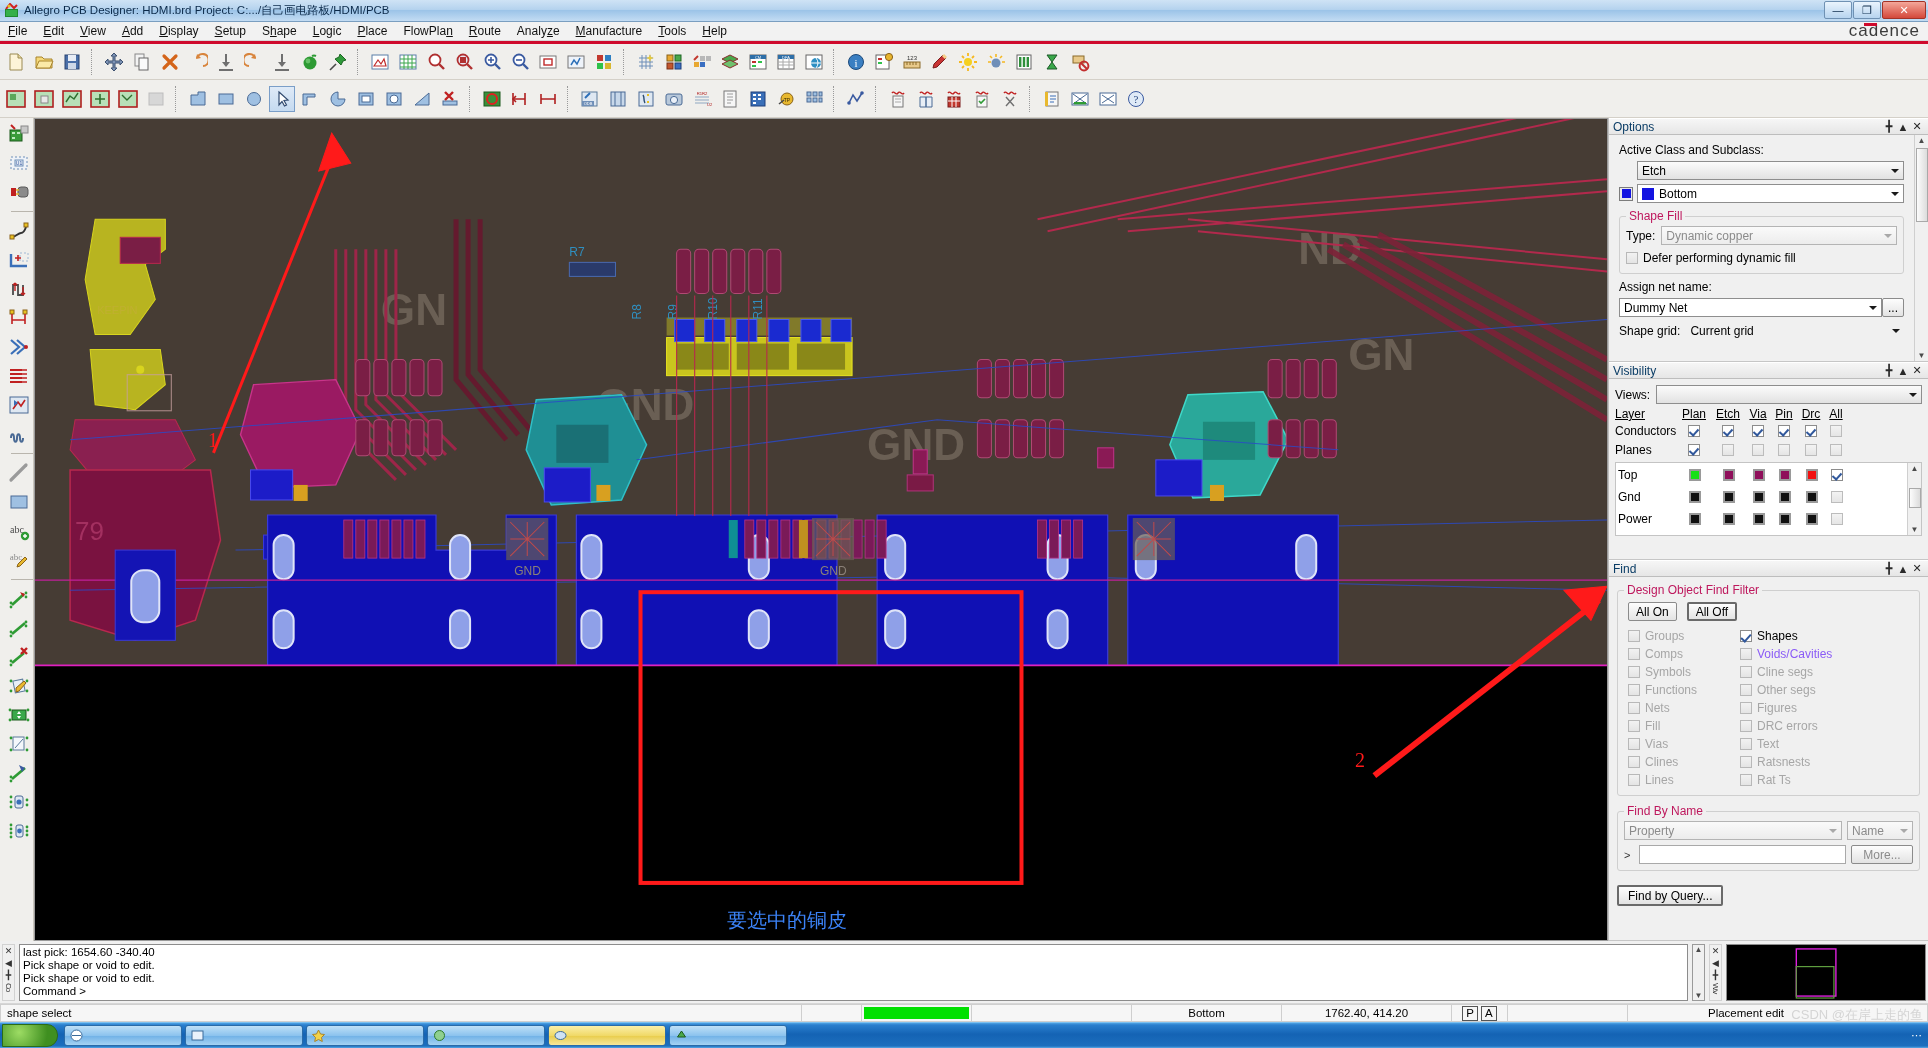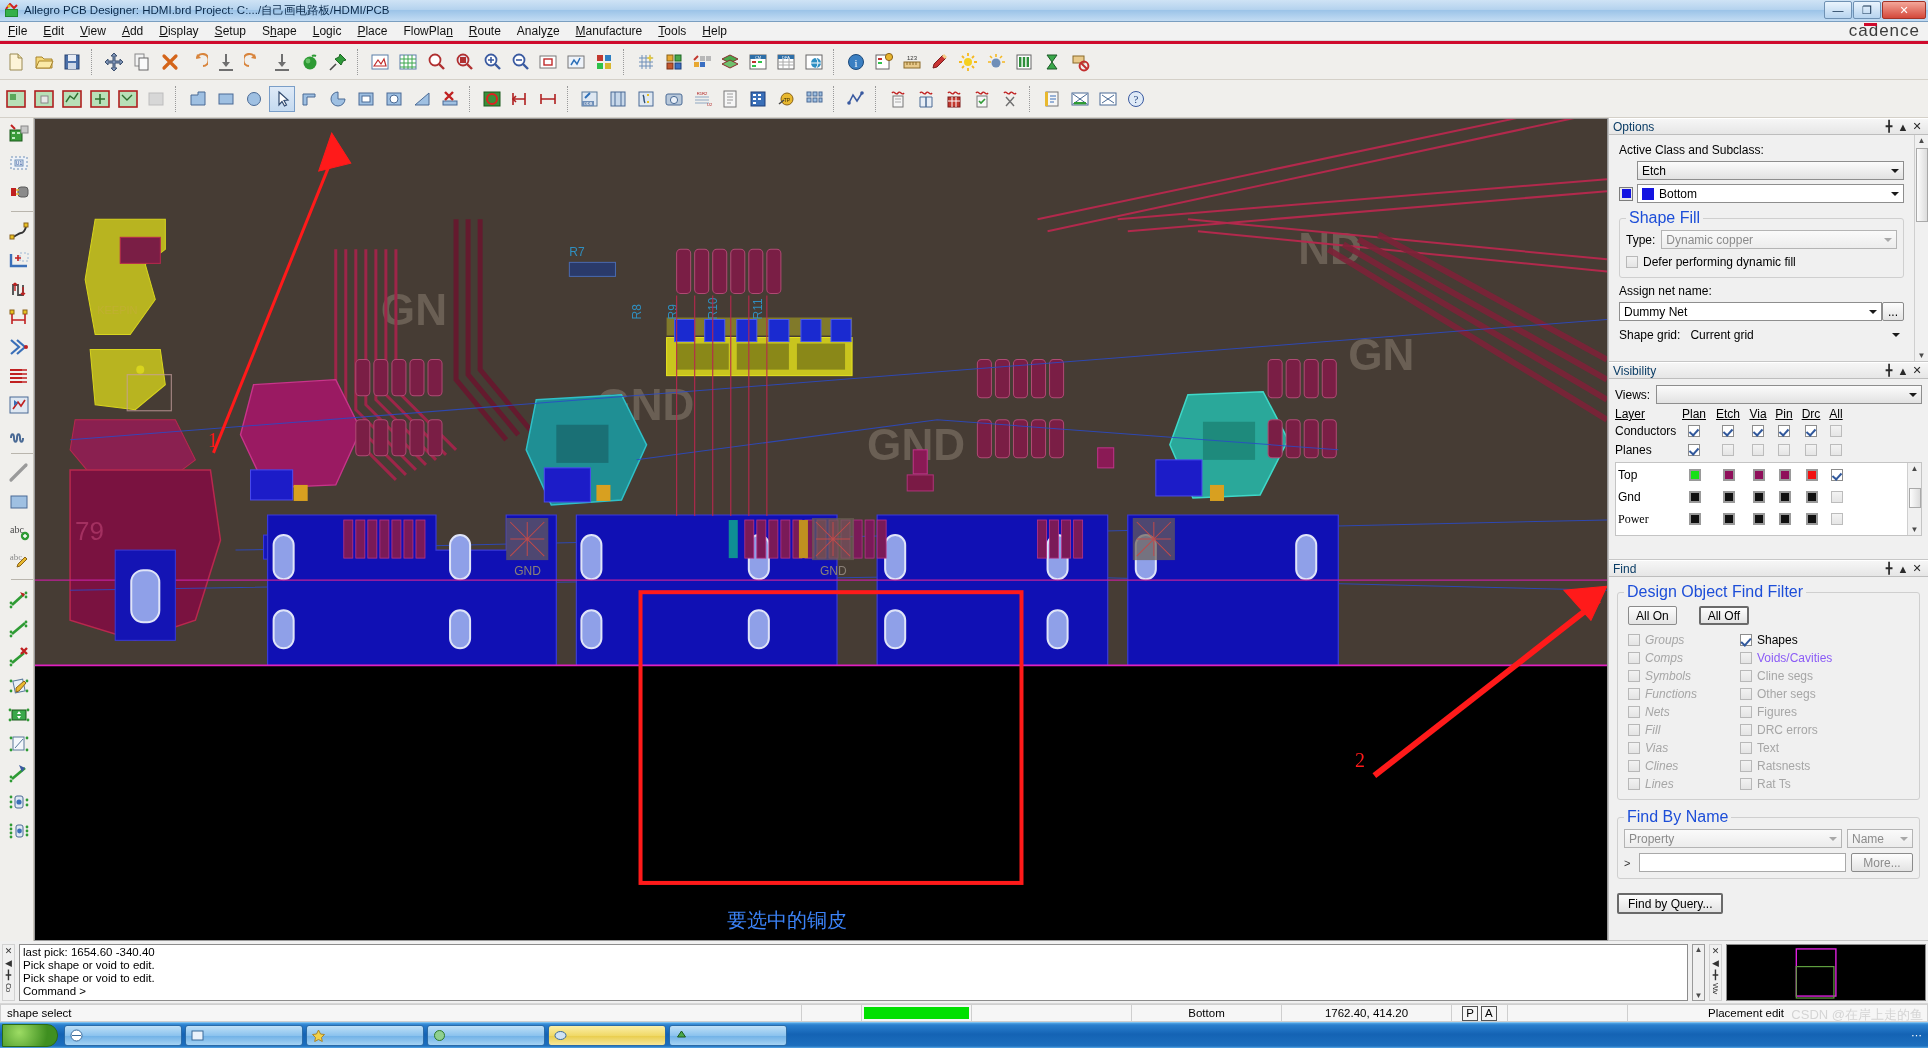--- a/index.html
+++ b/index.html
@@ -149,21 +149,21 @@
   }
   .combo .arrow i {
     width:0;height:0;border-left:4px solid transparent;border-right:4px solid transparent;
     border-top:4px solid #1a1a1a; display:block;
   }
   .combo.dis .arrow i { border-top-color:#a8a8a8; }
 
   fieldset.grp {
     border: 1px solid #cfcfcf; border-radius: 3px; margin: 0; padding: 3px 6px 6px 6px;
   }
-  fieldset.grp legend { font-size: 16px; padding: 0 3px; color:#1d4ed8; }
+  fieldset.grp legend { font-size: 12px; padding: 0 3px; color:#be185d; }
 
   .cb { width:12px;height:12px;border:1px solid #8c8c8c;background:#fff;display:inline-block;
         position:relative;vertical-align:middle; flex: 0 0 12px; }
   .cb.on:after {
     content:""; position:absolute; left:2px; top:1px; width:4px;height:8px;
     border:solid #31589c; border-width:0 2px 2px 0; transform:rotate(42deg);
   }
   .cb.dis { background:linear-gradient(to bottom,#f2f2f2,#e4e4e4); border-color:#b8b8b8; }
   .cbrow { display:flex; align-items:center; gap:5px; font-size:12px; color:#000; height:18px; }
   .cbrow.dim { color:#a6a6a6; }
@@ -1459,21 +1459,21 @@
                     <span class="swatch" style="background:#101010"></span>
                   </span>
                 <span style="width:28px;display:flex;justify-content:center;">
                     <span class="swatch" style="background:#101010"></span>
                   </span>
                 <span style="width:22px;display:flex;justify-content:center;">
                     <span class="vischk dis"></span>
                   </span>
               </div>
               <div style="display:flex;align-items:center;height:22px;">
-                <span style="width:60px;font-family:Liberation Serif, serif;">Power</span>
+                <span style="width:60px;">Power</span>
                 <span style="width:34px;display:flex;justify-content:center;">
                     <span class="swatch" style="background:#101010"></span>
                   </span>
                 <span style="width:34px;display:flex;justify-content:center;">
                     <span class="swatch" style="background:#101010"></span>
                   </span>
                 <span style="width:26px;display:flex;justify-content:center;">
                     <span class="swatch" style="background:#101010"></span>
                   </span>
                 <span style="width:26px;display:flex;justify-content:center;">
@@ -1502,24 +1502,24 @@
           <span class="t">Find</span>
           <span class="pbtn">╋</span>
           <span class="pbtn">▲</span>
           <span class="pbtn">✕</span>
         </div>
         <div class="panel-body" style="flex:1 1 auto; padding:6px 8px;">
           <fieldset class="grp">
             <legend>Design Object Find Filter</legend>
             <div style="display:flex; gap:10px; margin:2px 0 6px 4px;">
               <div class="btn">All On</div>
-              <div class="btn" style="border:2px solid #6a6a6a;margin-left:12px;">All Off</div>
+              <div class="btn" style="border:2px solid #6a6a6a;">All Off</div>
             </div>
             <div style="display:flex; gap:16px; padding-left:4px;">
-              <div style="flex:0 0 96px;font-style:italic;">
+              <div style="flex:0 0 96px;">
                 <div class="cbrow dim">
                     <span class="cb dis"></span>
                     <span>Groups</span>
                   </div>
                 <div class="cbrow dim">
                     <span class="cb dis"></span>
                     <span>Comps</span>
                   </div>
                 <div class="cbrow dim">
                     <span class="cb dis"></span>

